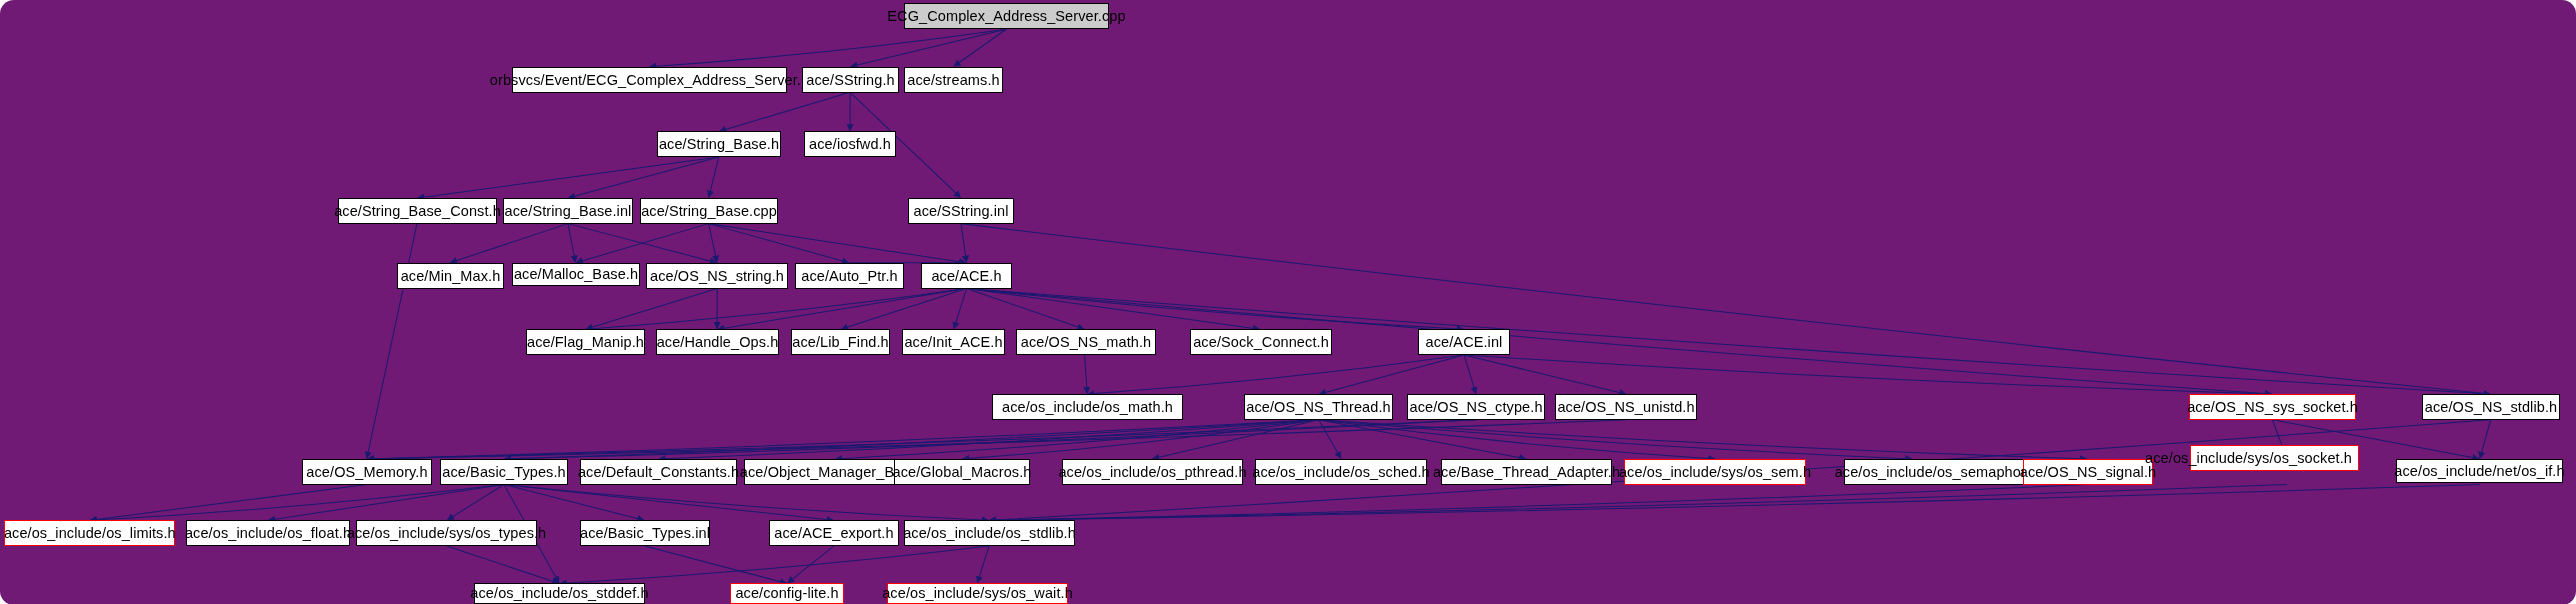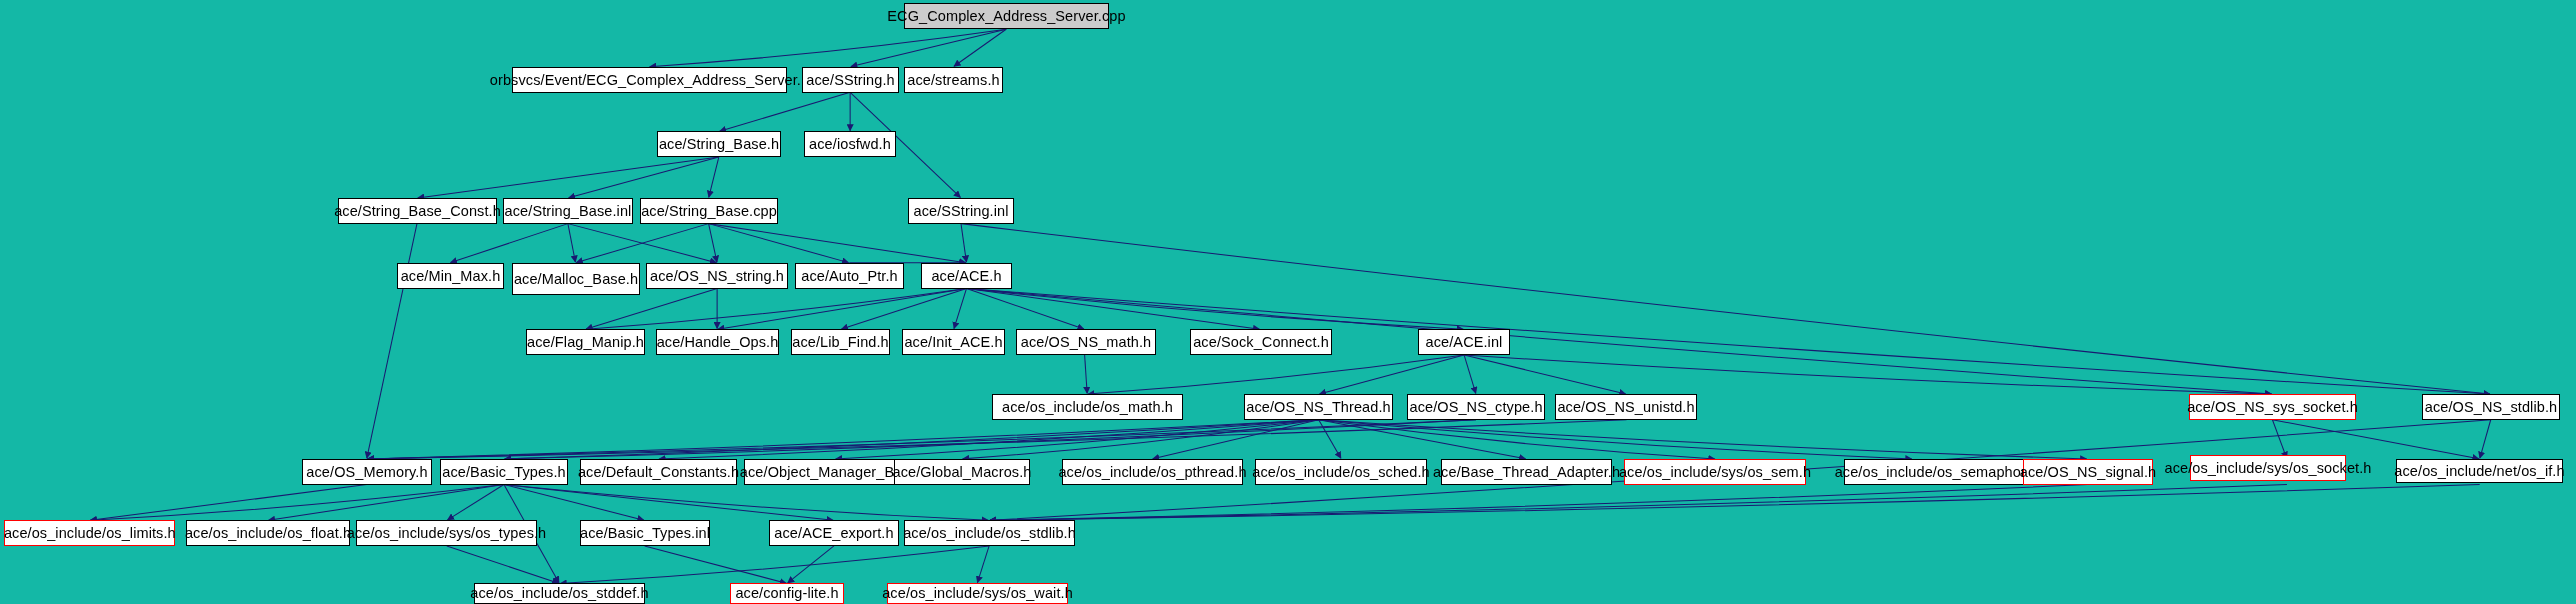--- a/index.html
+++ b/index.html
@@ -5,23 +5,24 @@
 <style>
   html, body {
     margin: 0;
     padding: 0;
     background: #ffffff;
   }
   #graph-root {
     position: relative;
     width: 2576px;
     height: 605px;
-    background: #14b8a6;
+    background: #701a75;
     font-family: "Liberation Sans", sans-serif;
     overflow: hidden;
+    border-radius: 14px;
   }
   #edge-layer {
     position: absolute;
     left: 0;
     top: 0;
     width: 2576px;
     height: 605px;
     pointer-events: none;
   }
   #node-layer {
@@ -171,21 +172,21 @@
       </div>
       <div class="node" id="n8" style="left: 640px; top: 198px; width: 138px; height: 25.6px;">
         <span class="node-label">ace/String_Base.cpp</span>
       </div>
       <div class="node" id="n9" style="left: 908px; top: 198px; width: 106px; height: 25.6px; justify-content: center;">
         <span class="node-label">ace/SString.inl</span>
       </div>
       <div class="node" id="n10" style="left: 397px; top: 263px; width: 107px; height: 25.6px;">
         <span class="node-label">ace/Min_Max.h</span>
       </div>
-      <div class="node" id="n11" style="left: 512px; top: 263px; width: 128px; height: 32px; justify-content: center;">
+      <div class="node" id="n11" style="left: 512px; top: 263px; width: 128px; height: 23px; justify-content: center;">
         <span class="node-label">ace/Malloc_Base.h</span>
       </div>
       <div class="node" id="n12" style="left: 646px; top: 263px; width: 142px; height: 25.6px;">
         <span class="node-label">ace/OS_NS_string.h</span>
       </div>
       <div class="node" id="n13" style="left: 795px; top: 263px; width: 109px; height: 25.6px;">
         <span class="node-label">ace/Auto_Ptr.h</span>
       </div>
       <div class="node" id="n14" style="left: 921px; top: 263px; width: 91px; height: 25.6px;">
         <span class="node-label">ace/ACE.h</span>
@@ -255,21 +256,21 @@
       </div>
       <div class="node leafred" id="n36" style="left: 1624px; top: 459px; width: 182px; height: 25.6px;">
         <span class="node-label">ace/os_include/sys/os_sem.h</span>
       </div>
       <div class="node" id="n37" style="left: 1816px; top: 459px; width: 193px; height: 25.6px; margin-left: 28px;">
         <span class="node-label">ace/os_include/os_semaphore.h</span>
       </div>
       <div class="node leafred" id="n38" style="left: 2023px; top: 459px; width: 130px; height: 25.6px;">
         <span class="node-label">ace/OS_NS_signal.h</span>
       </div>
-      <div class="node leafred" id="n39" style="left: 2190px; top: 455px; width: 156px; height: 25.6px;">
+      <div class="node leafred" id="n39" style="left: 2190px; top: 445px; width: 169px; height: 25.6px; justify-content: flex-end;">
         <span class="node-label">ace/os_include/sys/os_socket.h</span>
       </div>
       <div class="node" id="n40" style="left: 2396px; top: 459px; width: 167px; height: 24px;">
         <span class="node-label">ace/os_include/net/os_if.h</span>
       </div>
       <div class="node leafred" id="n41" style="left: 4.3px; top: 520px; width: 171px; height: 25.6px;">
         <span class="node-label">ace/os_include/os_limits.h</span>
       </div>
       <div class="node" id="n42" style="left: 186px; top: 520px; width: 164px; height: 25.6px;">
         <span class="node-label">ace/os_include/os_float.h</span>

